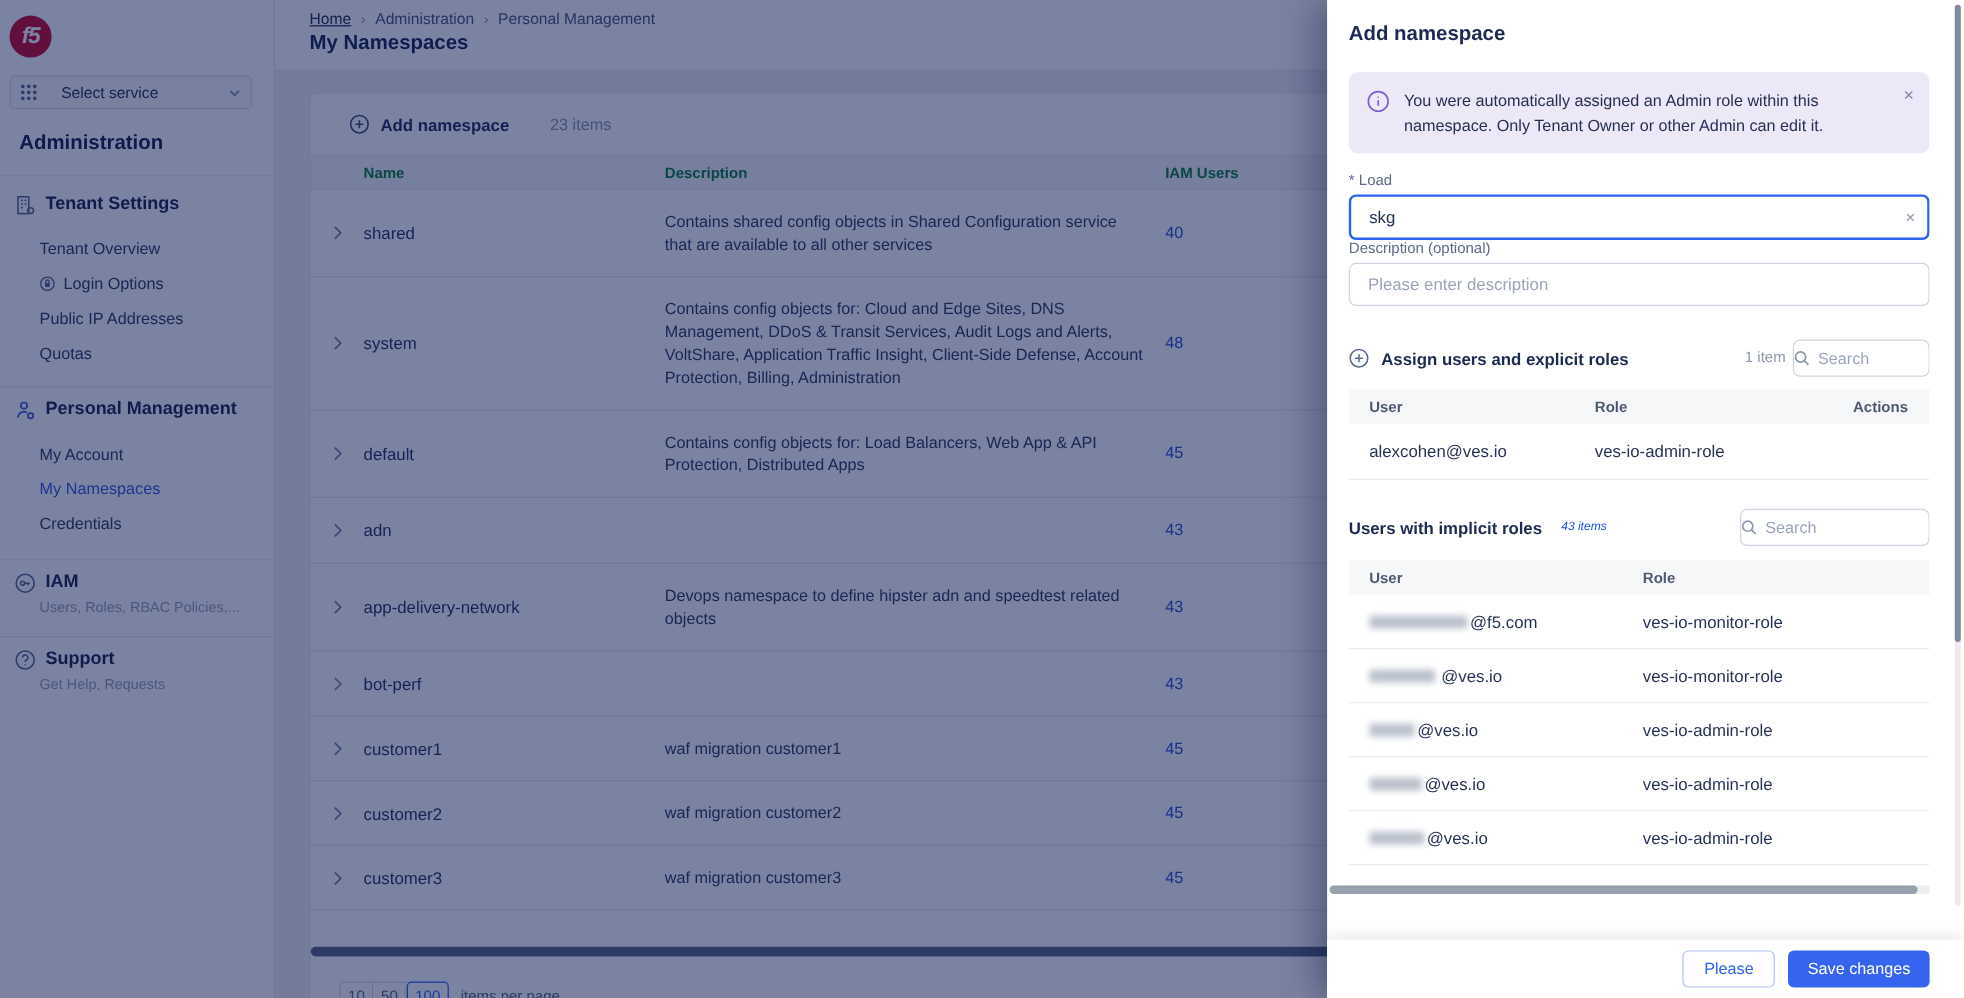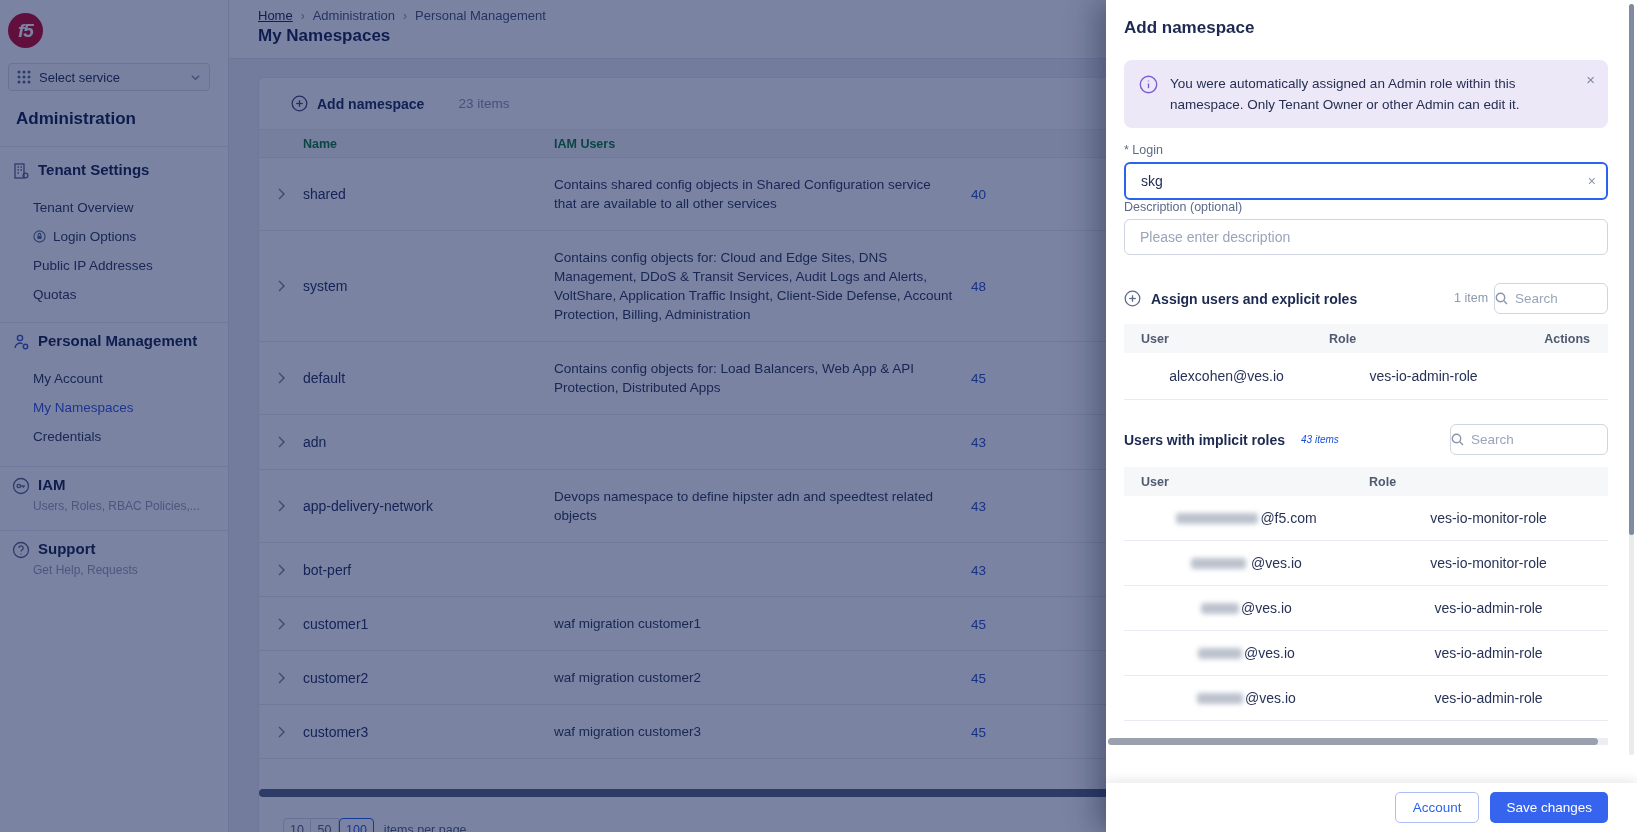--- a/index.html
+++ b/index.html
@@ -3,21 +3,21 @@
 <meta charset="utf-8">
 <style>
   * { margin:0; padding:0; box-sizing:border-box; }
   html,body { background:#dfe2e8; }
   body { font-family:"Liberation Sans", sans-serif; }
   .stage { position:relative; width:1637px; height:832px; overflow:hidden; background:#fff; }
 
   
   .sidebar { position:absolute; left:0; top:0; width:229px; height:832px; background:#fff; border-right:1px solid #e3e6ed; }
   .logo { position:absolute; left:8px; top:13px; width:35px; height:35px; border-radius:50%; background:#c8102e; color:#fff; display:flex; align-items:center; justify-content:center; font-style:italic; font-weight:bold; font-size:19px; letter-spacing:-1px; }
-  .service-select { position:absolute; left:8px; top:63px; width:202px; height:28px; background:#fbfbfd; border:1px solid #d9dde5; border-radius:4px; display:flex; align-items:center; gap:8px; padding:0 8px; color:#2a3654; font-size:13px; cursor:pointer; }
+  .service-select { position:absolute; left:8px; top:63px; width:202px; height:28px; background:#fbfbfd; border:1px solid #d9dde5; border-radius:4px; display:flex; align-items:center; gap:20px; padding:0 8px; color:#2a3654; font-size:13px; cursor:pointer; }
   .service-select .grow { flex:1; }
   .grid-icon { width:14px; height:14px; color:#5b6b8c; }
   .chev-down { width:11px; height:11px; color:#8b95ab; }
   .admin-title { position:absolute; left:16px; top:109px; font-size:17px; font-weight:bold; color:#18264c; }
   .side-rule { position:absolute; left:0; width:229px; height:0; border-top:1px solid #e7eaf0; }
   .side-section { position:absolute; left:0; width:229px; }
   .sec-head { display:flex; align-items:flex-start; gap:8px; padding-left:12px; font-size:15px; font-weight:600; color:#1c2950; }
   .sec-icon { width:18px; height:18px; color:#5b6b8c; flex:none; margin-top:1px; }
   .sec-icon.blue { color:#4058c9; }
   .sec-sub { padding-left:33px; margin-top:4px; font-size:12px; color:#9aa3b7; }
@@ -86,21 +86,21 @@
   .search-box.s1 { width:114px; }
   .search-box.s2 { width:158px; }
   .d-table { width:100%; }
   .d-row { display:grid; align-items:center; border-bottom:1px solid #e8ebf1; }
   .d-row.t1 { grid-template-columns:188px 1fr 90px; }
   .d-row.t2 { grid-template-columns:228px 1fr; }
   .d-row.head { background:#f6f7f9; min-height:29px; border-bottom:none; }
   .d-row.head > div { font-size:12.5px; font-weight:600; color:#4f5a72; }
   .d-row > div { padding-left:17px; }
   .d-row .actions { text-align:right; padding-right:18px; }
-  .d-row:not(.head) { min-height:45px; font-size:14px; color:#273257;text-align:center; }
+  .d-row:not(.head) { min-height:45px; font-size:14px; color:#273257; }
   .d-row.t1:not(.head) { min-height:47px; }
   .blur-pill { display:inline-block; vertical-align:-1px; height:11px; background:#bcc2cd; border-radius:3px; filter:blur(2.5px); margin-right:2px; }
   .sec2-row { display:flex; align-items:center; margin:24px 0 12px 0; }
   .sec2-row .count2 { margin-left:16px; font-size:10px; color:#1d4ed8;font-style:italic; }
   .sec2-row .search-box { margin-left:auto; }
   .drawer-hscroll { margin-top:17px; height:7px; position:relative; }
   .drawer-hscroll .track { position:absolute; left:-16px; right:-12px; height:7px; background:#eceef2; border-radius:4px; }
   .drawer-hscroll .thumb { position:absolute; left:-16px; width:490px; height:7px; background:#99a1ae; border-radius:4px; }
   .drawer-vscroll { position:absolute; right:3px; top:4px; width:5px; height:751px; background:#e9ebef; border-radius:3px; }
   .drawer-vscroll .thumb { position:absolute; left:0; top:0; width:5px; height:531px; background:#7f8b9f; border-radius:3px; }
@@ -245,20 +245,21 @@
             </svg>
           <span>Add namespace</span>
         </button>
         <span class="items-count">23 items</span>
       </div>
 
       <div class="ns-grid">
         <div class="ns-row head">
           <div></div>
           <div>Name</div>
+          <div>Description</div>
           <div>IAM Users</div>
           <div></div>
         </div>
 
         <div class="ns-row" style="min-height:58px">
           <div class="cell-chev">
               <svg viewBox="0 0 9 12" fill="none" stroke="currentColor" stroke-width="1.4">
                 <polyline points="2,1 7,6 2,11"></polyline>
               </svg>
             </div>
@@ -379,21 +380,21 @@
       <div class="alert">
         <svg class="alert-icon" viewBox="0 0 19 19" fill="none" stroke="currentColor" stroke-width="1.4">
           <circle cx="9.5" cy="9.5" r="8.2"></circle>
             <line x1="9.5" y1="8.5" x2="9.5" y2="13.2"></line>
             <line x1="9.5" y1="5.6" x2="9.5" y2="6.4"></line>
         </svg>
         <div class="alert-text">You were automatically assigned an Admin role within this namespace. Only Tenant Owner or other Admin can edit it.</div>
         <button class="alert-close">×</button>
       </div>
 
-      <div class="field-label">* Login</div>
+      <div class="field-label">* Load</div>
       <div class="text-input focused">
         <input type="text" value="skg" style="">
         <button class="clear-x">×</button>
       </div>
 
       <div class="field-label">Description (optional)</div>
       <div class="text-input desc">
         <input type="text" placeholder="Please enter description" style="">
       </div>
 
@@ -470,18 +471,18 @@
         <div class="track"></div>
         <div class="thumb"></div>
       </div>
     </div>
 
     <div class="drawer-vscroll">
         <div class="thumb"></div>
       </div>
 
     <footer class="drawer-footer">
-      <button class="btn-cancel">Account</button>
+      <button class="btn-cancel">Please</button>
       <button class="btn-save">Save changes</button>
     </footer>
   </section>
 
 </div>
 
 </body></html>

